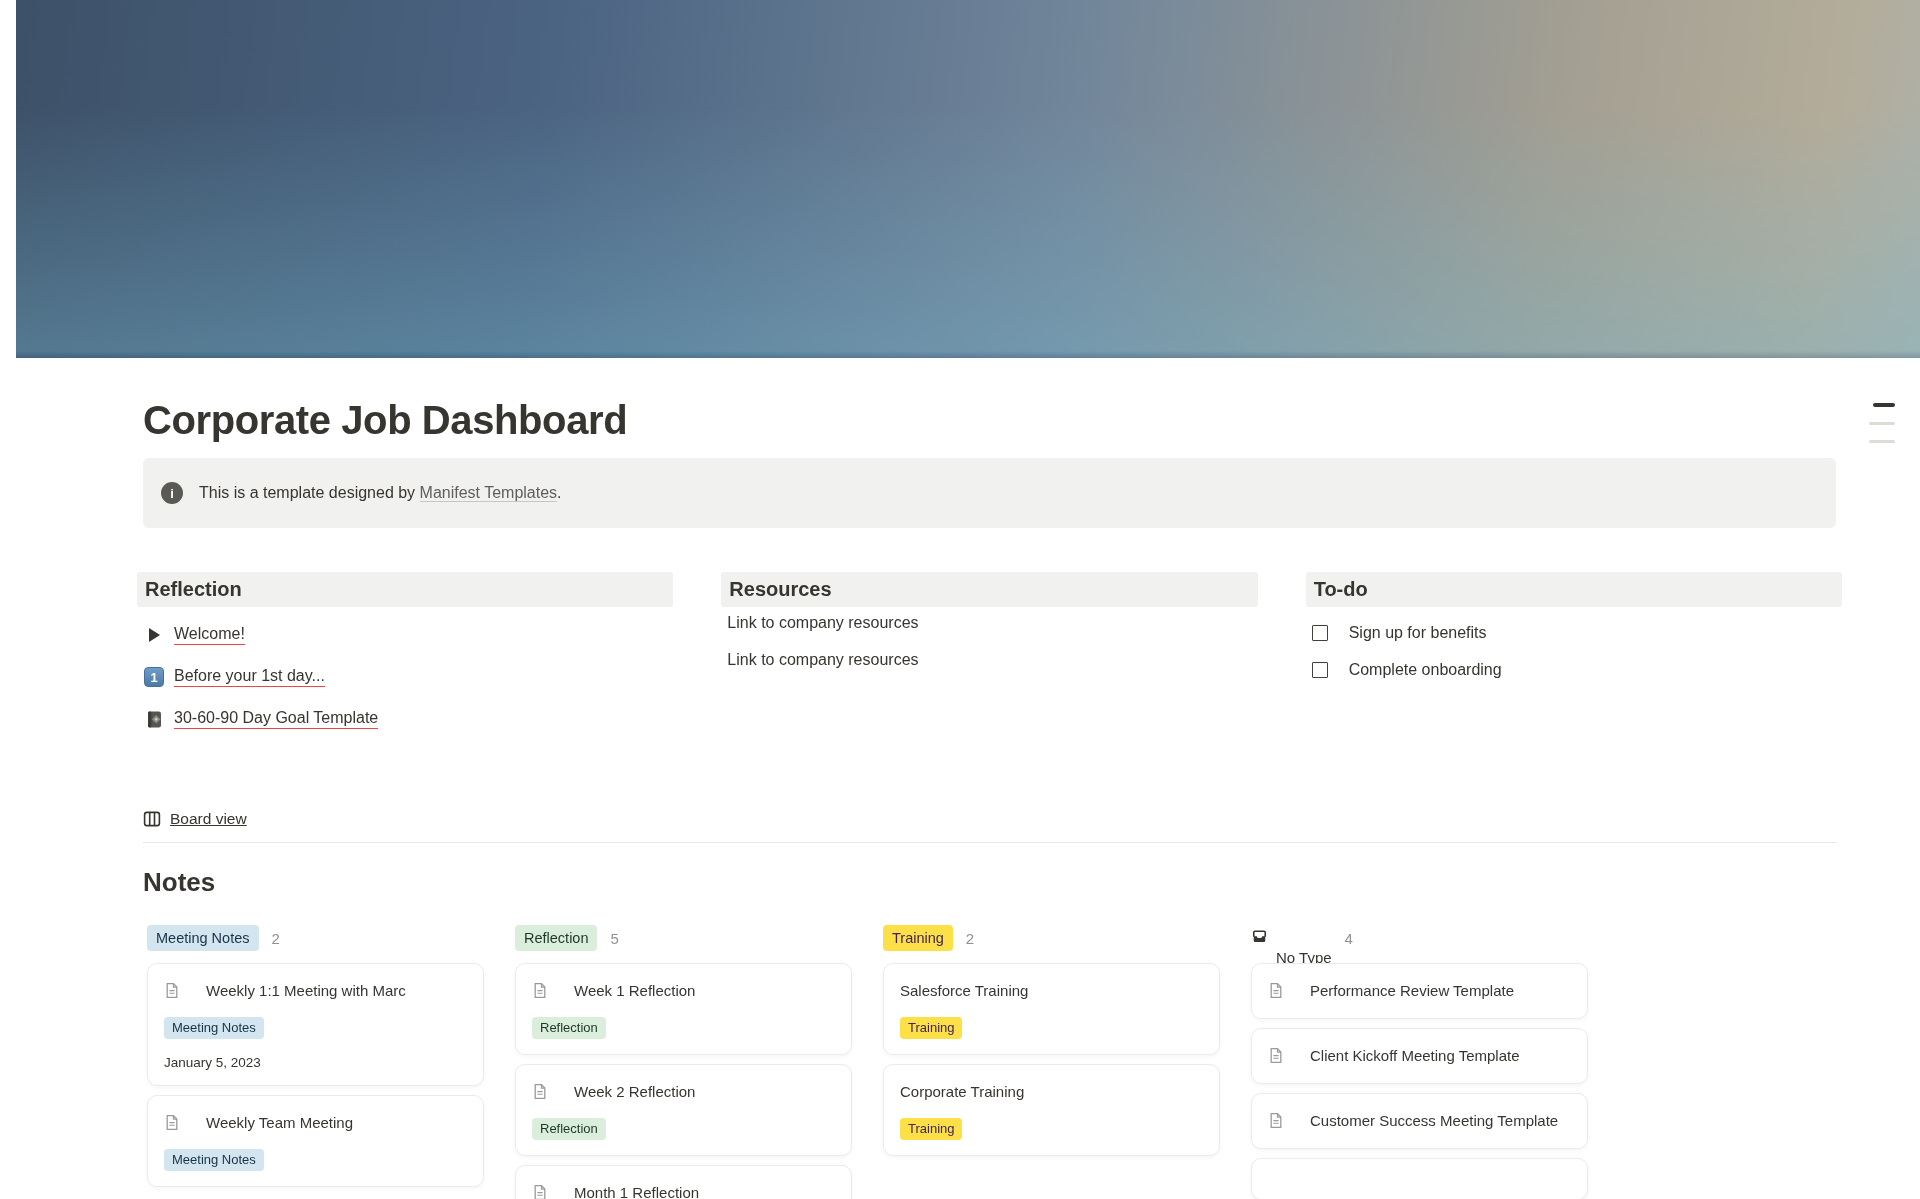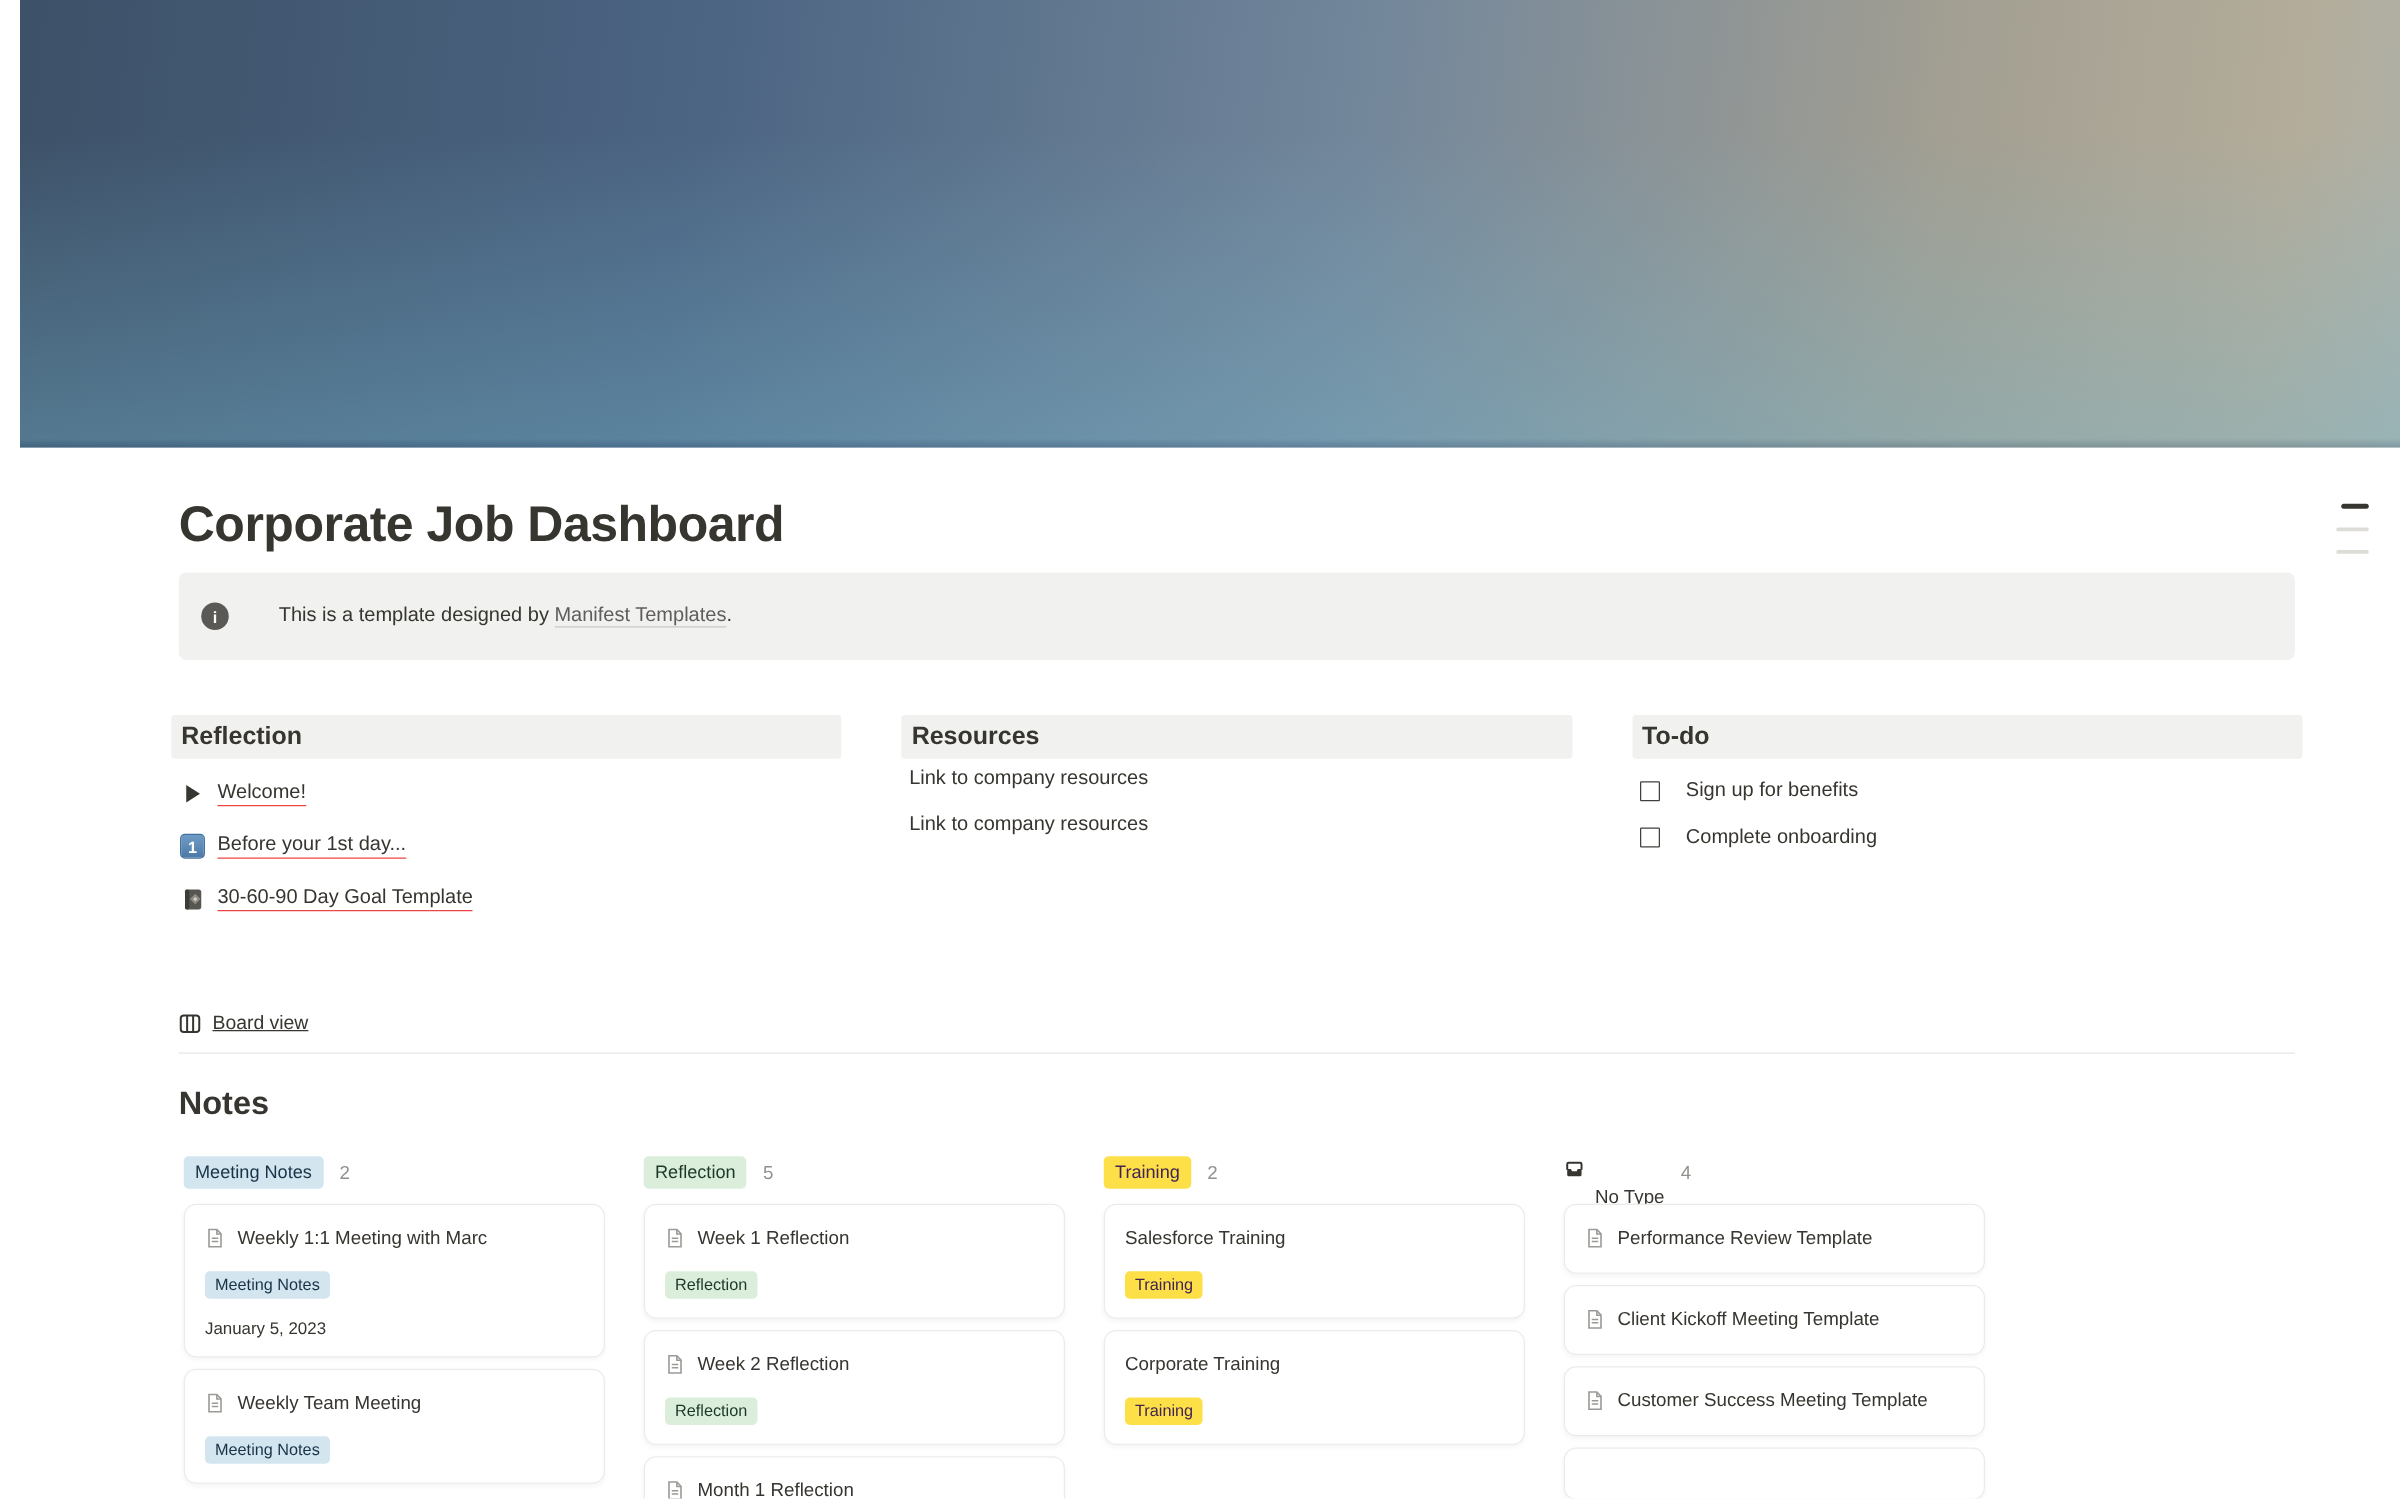--- a/index.html
+++ b/index.html
@@ -20,21 +20,21 @@
   .toc-bar { height:4px; border-radius:2px; }
   .toc-bar.active { width:22px; background:#37352f; }
   .toc-bar.idle { width:26px; height:3px; background:#dedcd7; }
 
   
   .content { position:relative; margin:0 0 0 127px; width:1693px; }
   .page-title { margin-top:38px; font-size:40px; line-height:48px; font-weight:700; letter-spacing:-0.4px; color:#37352f; }
 
   .callout { margin-top:14px; background:#f1f1ef; border-radius:6px; height:70px; display:flex; align-items:center; padding:0 18px; gap:16px; }
   .info-circle { width:22px; height:22px; border-radius:50%; background:#5a5955; color:#fff; display:flex; align-items:center; justify-content:center; font-size:13px; font-weight:700; flex:0 0 auto; }
-  .callout-text { font-size:16px; color:#37352f;margin-left:24px; }
+  .callout-text { font-size:16px; color:#37352f; }
   .callout-link { color:#5f5e5b; border-bottom:1px solid #c9c7c1; cursor:pointer; }
 
   
   .top-cols { margin-top:44px; display:grid; grid-template-columns:repeat(3, 1fr); column-gap:60px; }
   .band { background:#f1f1ef; border-radius:3px; height:35px; display:flex; align-items:center; padding:0 8px; margin-left:-6px; margin-right:-6px; }
   .band-title { font-size:20px; font-weight:700; }
   .col-body { margin-top:7px; }
   .link-row { height:42px; display:flex; align-items:center; gap:9px; }
   .icon-slot { width:22px; display:flex; justify-content:center; align-items:center; flex:0 0 auto; }
   .page-link { font-size:16px; font-weight:500; color:#37352f; border-bottom:1px solid #ef4444; padding-bottom:1px; cursor:pointer; }
@@ -54,21 +54,21 @@
 
   
   .board { margin-top:26px; display:flex; gap:31px; padding-left:4px; }
   .bcol { width:337px; flex:0 0 auto; }
   .bcol-head { height:26px; display:flex; align-items:center; }
   .group-pill { font-size:14.5px; padding:3px 9px; border-radius:4px; line-height:20px; }
   .group-count { font-size:15px; color:#91918e; margin-left:13px; }
   .notype-name { font-size:15px; font-weight:500; margin-left:8px;margin-top:38px; }
   .cards { margin-top:12px; display:flex; flex-direction:column; gap:9px; }
   .card { background:#fff; border:1px solid #ebebea; border-radius:10px; box-shadow:0 2px 4px rgba(15,15,15,0.04); padding:14px 16px 15px; cursor:pointer; }
-  .card-title-row { display:flex; gap:10px; align-items:flex-start; }
+  .card-title-row { display:flex; gap:26px; align-items:flex-start; }
   .card-title-row svg { margin-top:4px; flex:0 0 auto; }
   .card-title { font-size:15px; font-weight:500; line-height:25px; color:#37352f; }
   .card-tag-row { margin-top:14px; }
   .card-tag { display:inline-block; font-size:13px; padding:2px 8px; border-radius:4px; line-height:18px; }
   .card-date { margin-top:16px; font-size:13.5px; color:#37352f; }
   .card.shell { min-height:42px; }
 
   .tag-blue { background:#d3e5ef; color:#183347; }
   .tag-green { background:#dbeddb; color:#1c3829; }
   .tag-purple { background:#fde047; color:#412454; }

